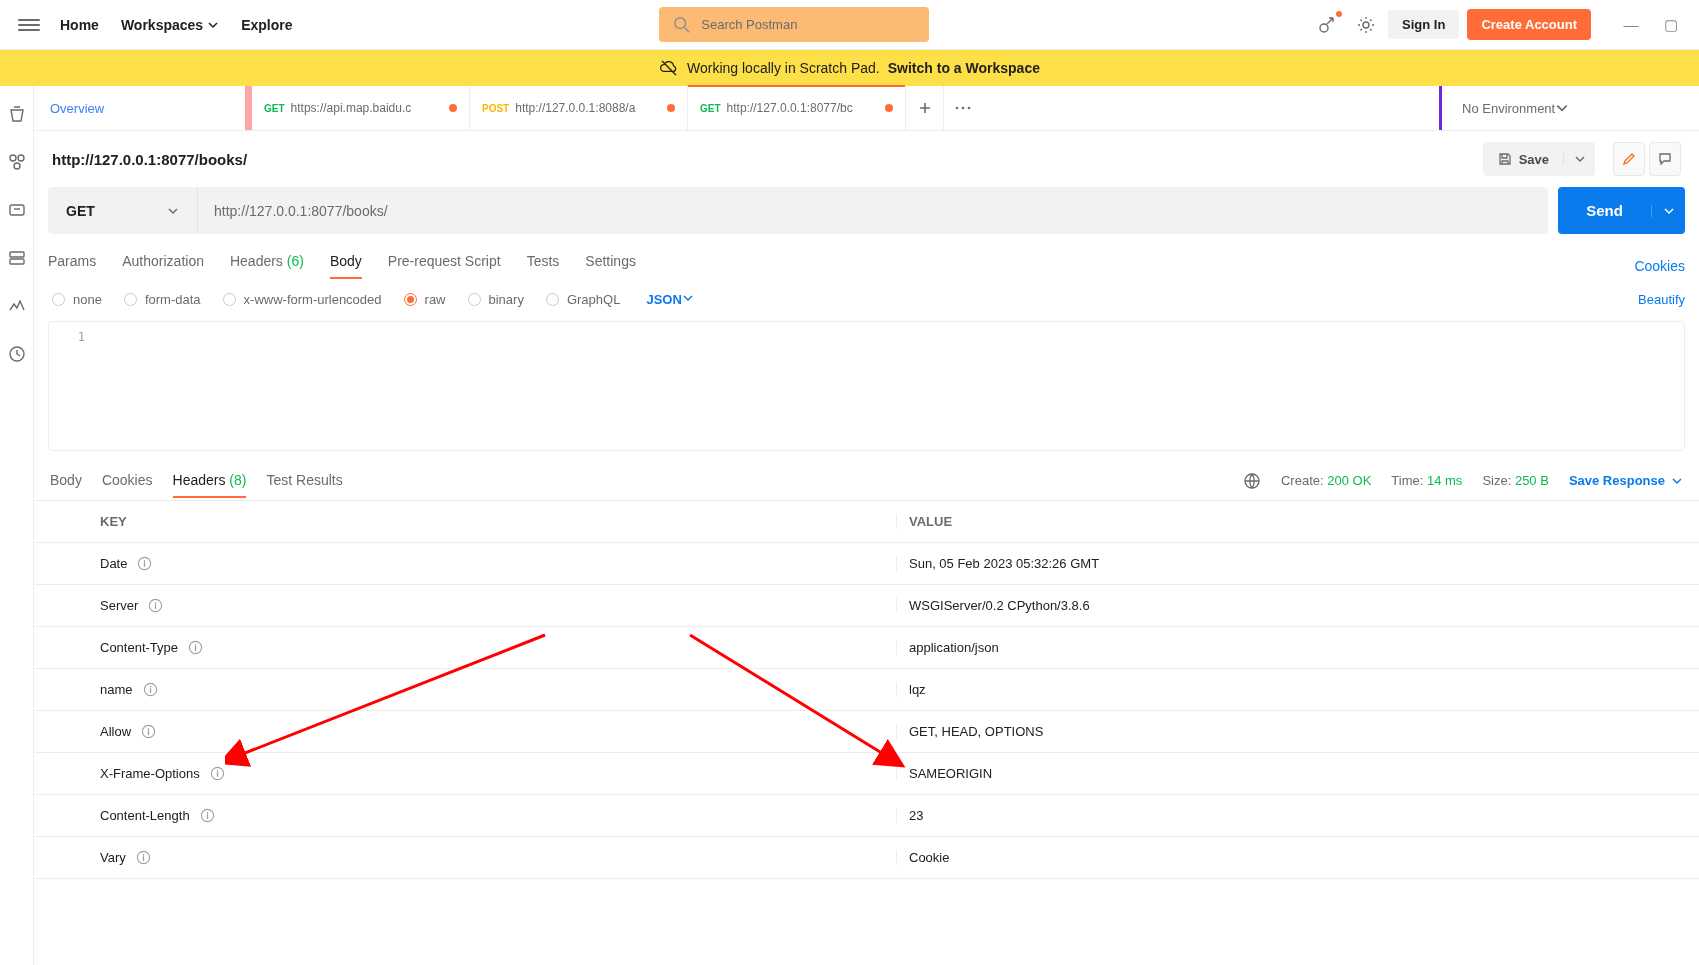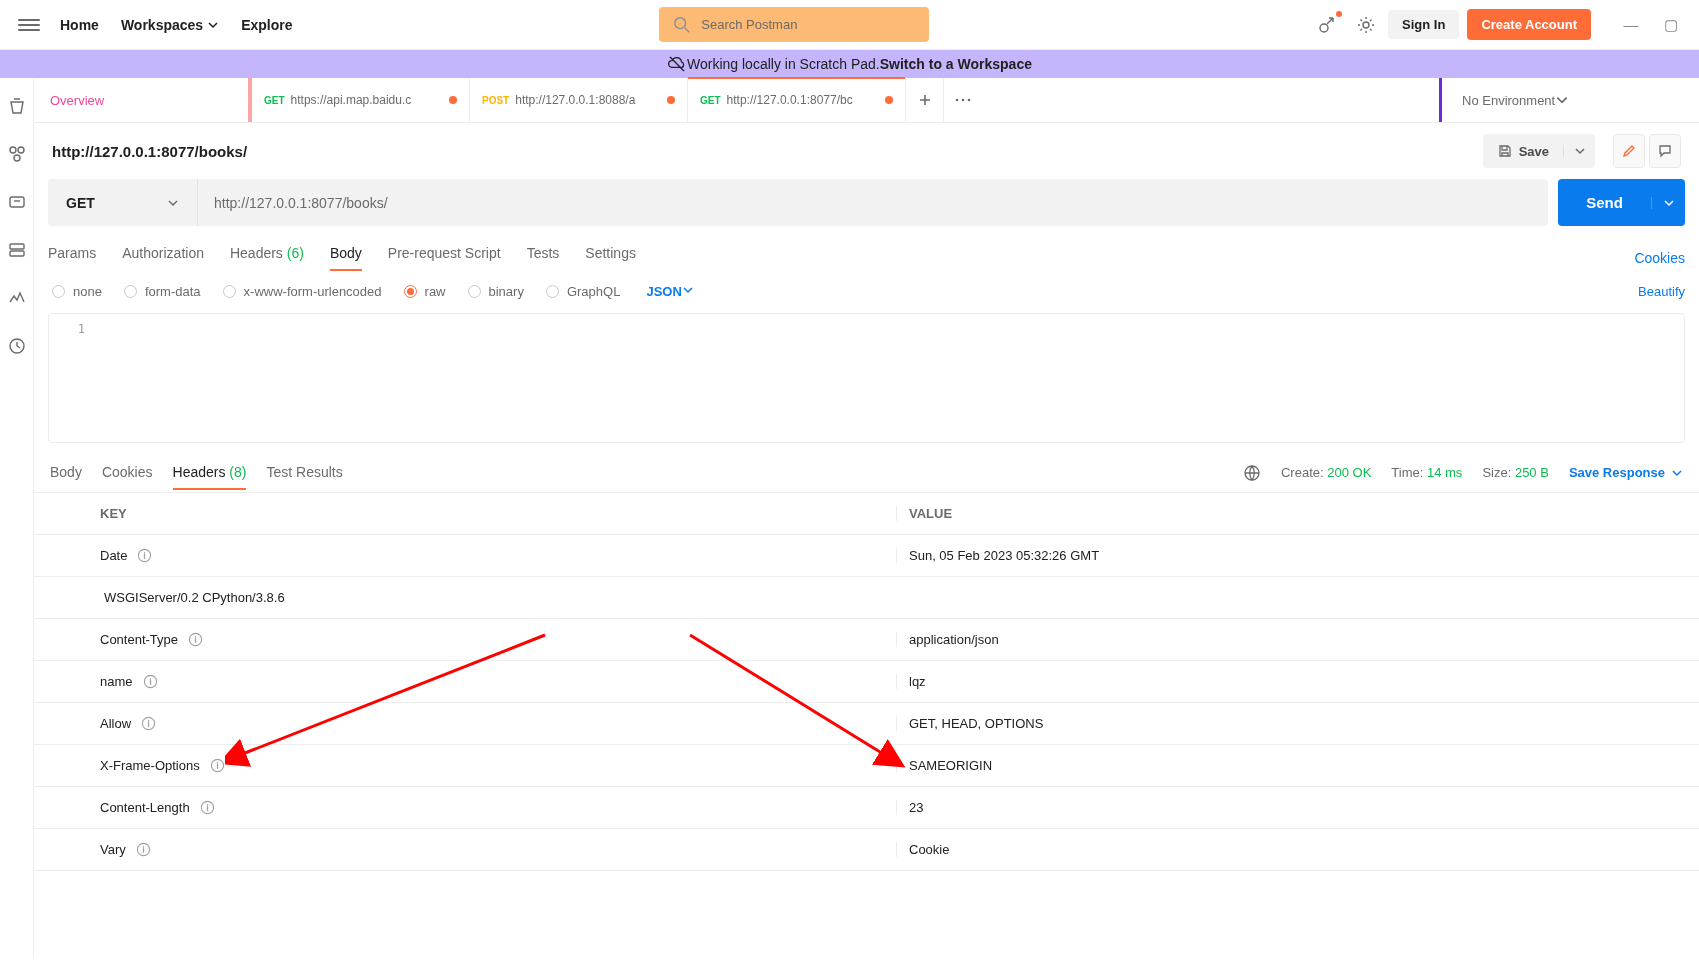--- a/index.html
+++ b/index.html
@@ -15,33 +15,33 @@
 .spacer { flex: 1; }
 .search-box { width: 270px; height: 35px; background: #fdba74; border-radius: 4px; display: flex; align-items: center; padding: 0 14px; gap: 10px; color:#6b6b6b; margin-right:10px;}
 .header-icons { display:flex; align-items:center; gap:14px; margin:0 10px;}
 .icon-btn { width: 24px; height: 24px; display:flex; align-items:center; justify-content:center; color:#6b6b6b; cursor:pointer; position:relative;}
 .dot-badge{position:absolute; top:-2px; right:-2px; width:6px; height:6px; background:#ff6c37; border-radius:50%;}
 .signin-btn{background:#f2f2f2; border-radius:4px; padding:7px 14px; font-size:13px; font-weight:600; cursor:pointer; color:#212121;}
 .create-acct-btn{background:#ff6c37; color:#fff; border-radius:4px; padding:8px 14px; font-size:13px; font-weight:600; cursor:pointer; margin-left:8px; margin-right:20px;}
 .win-ctrl{width:40px; text-align:center; color:#888; font-size:15px; cursor:pointer;}
 
 
-.banner{ background:#c4b5fd; height:28px; display:flex; align-items:center; justify-content:center; font-size:14px;}
+.banner{ background:#fde047; height:36px; display:flex; align-items:center; justify-content:center; gap:8px; font-size:14px;}
 .banner .link{font-weight:700; color:#212121; cursor:pointer;}
 
 
 .workspace{display:flex; height: calc(965px - 50px - 36px);}
 .left-rail{width:34px; border-right:1px solid #ededed; display:flex; flex-direction:column; align-items:center; padding-top:18px; gap:28px;}
 .rail-icn{width:20px; height:20px; color:#6b6b6b; cursor:pointer;}
 
 .main{flex:1; display:flex; flex-direction:column;}
 
 
 .tabs-row{height:45px; display:flex; align-items:stretch; border-bottom:1px solid #ededed;}
-.ov-tab{width:218px; padding:0 16px; display:flex; align-items:center; font-size:13px; color:#ec4899; border-right:4px solid #fca5a5;}
+.ov-tab{width:218px; padding:0 16px; display:flex; align-items:center; font-size:13px; color:#3b82f6; border-right:7px solid #fca5a5;}
 .req-tab{width:218px; border-right:1px solid #ededed; display:flex; align-items:center; padding:0 12px; gap:6px; font-size:12px; color:#4a4a4a; cursor:pointer; position:relative;}
 .req-tab.active{background:#fff;}
 .req-tab.active::before{content:""; position:absolute; top:-1px; left:0; right:0; height:2px; background:#ff6c37;}
 .method-get{color:#0cbb52; font-weight:600; font-size:10px;}
 .method-post{color:#ffb400; font-weight:600; font-size:10px;}
 .tab-url{white-space:nowrap; overflow:hidden; text-overflow:ellipsis; flex:1; color:#6b6b6b;}
 .orange-dot{width:8px; height:8px; background:#ff6c37; border-radius:50%; flex-shrink:0;}
 .tab-plus{width:38px; display:flex; align-items:center; justify-content:center; color:#6b6b6b; cursor:pointer; border-right:1px solid #ededed;}
 .tab-dots{width:38px; display:flex; align-items:center; justify-content:center; color:#6b6b6b; cursor:pointer;}
 .env-sel{margin-left:auto; width:260px; border-left:3px solid #6d28d9; display:flex; align-items:center; padding:0 20px; justify-content:flex-start; color:#6b6b6b; font-size:13px; cursor:pointer;}
@@ -375,20 +375,27 @@
               <span>Date</span>
               <svg class="info-icn" viewBox="0 0 16 16">
                 <circle cx="8" cy="8" r="6.5" fill="none" stroke="currentColor" stroke-width="1.2"></circle>
                 <path d="M8 7v4M8 5v.5" stroke="currentColor" stroke-width="1.4" stroke-linecap="round"></path>
               </svg>
             </div>
             <div class="hdr-val">Sun, 05 Feb 2023 05:32:26 GMT</div>
           </div>
           <div class="hdr-row">
             <div class="hdr-checkbox-col"></div>
+            <div class="hdr-key">
+              <span>Server</span>
+              <svg class="info-icn" viewBox="0 0 16 16">
+                <circle cx="8" cy="8" r="6.5" fill="none" stroke="currentColor" stroke-width="1.2"></circle>
+                <path d="M8 7v4M8 5v.5" stroke="currentColor" stroke-width="1.4" stroke-linecap="round"></path>
+              </svg>
+            </div>
             <div class="hdr-val">WSGIServer/0.2 CPython/3.8.6</div>
           </div>
           <div class="hdr-row">
             <div class="hdr-checkbox-col"></div>
             <div class="hdr-key">
               <span>Content-Type</span>
               <svg class="info-icn" viewBox="0 0 16 16">
                 <circle cx="8" cy="8" r="6.5" fill="none" stroke="currentColor" stroke-width="1.2"></circle>
                 <path d="M8 7v4M8 5v.5" stroke="currentColor" stroke-width="1.4" stroke-linecap="round"></path>
               </svg>

